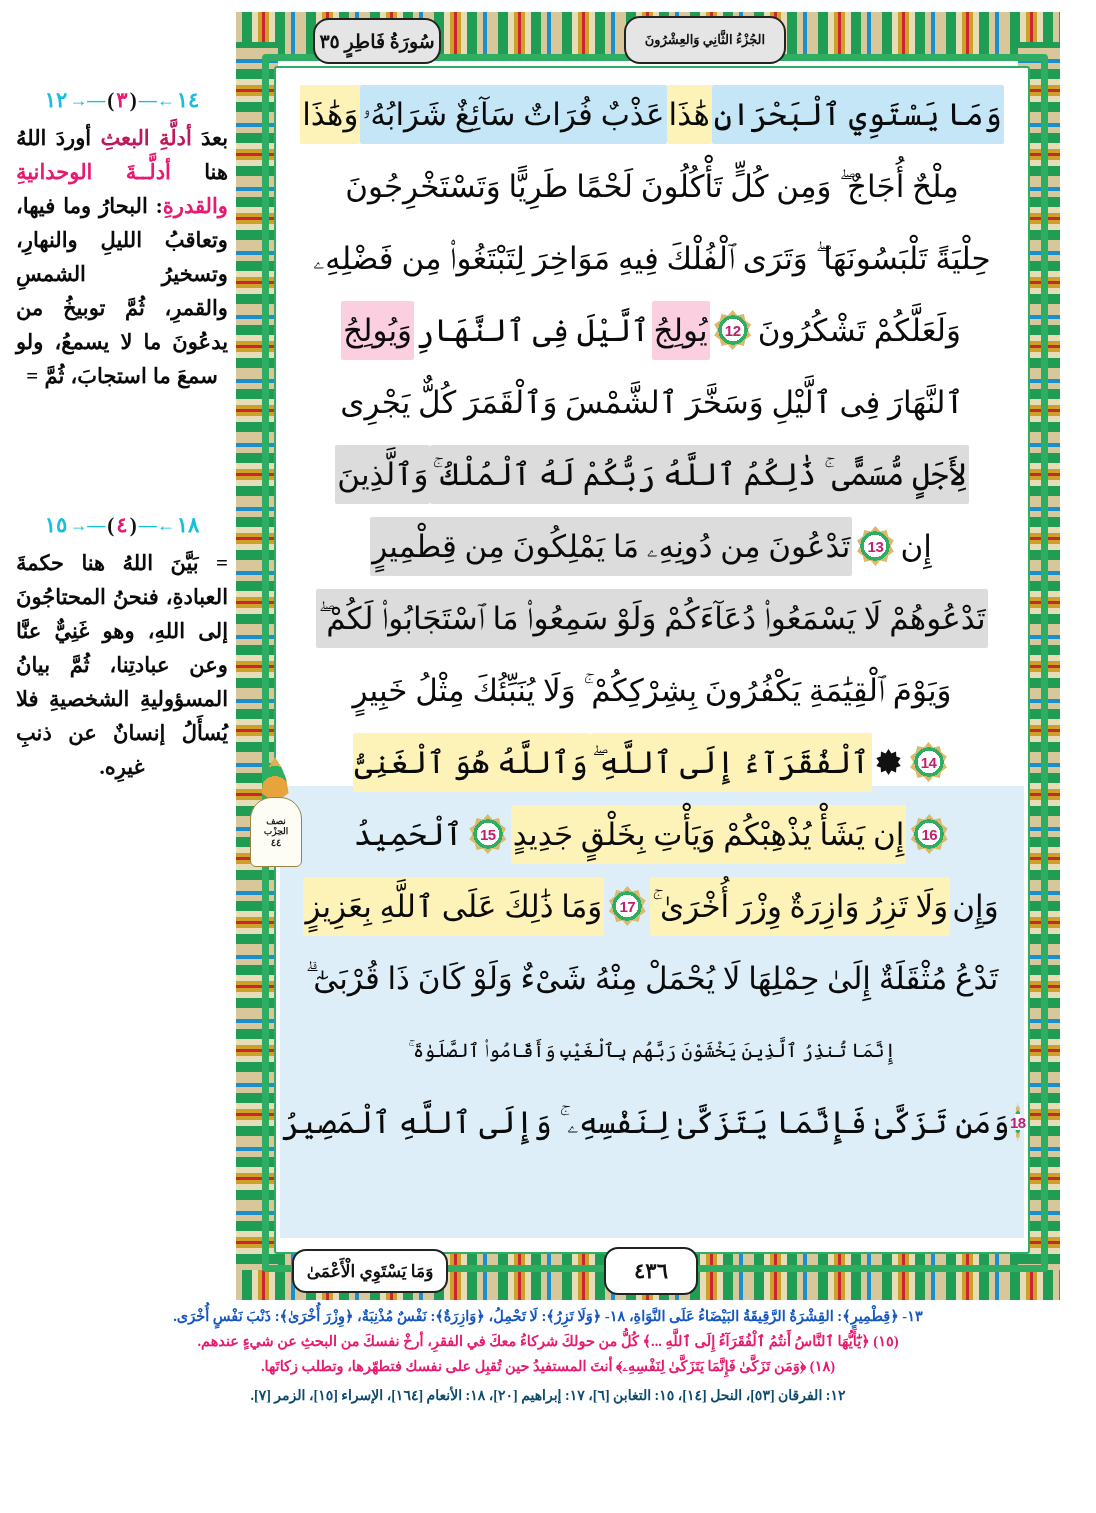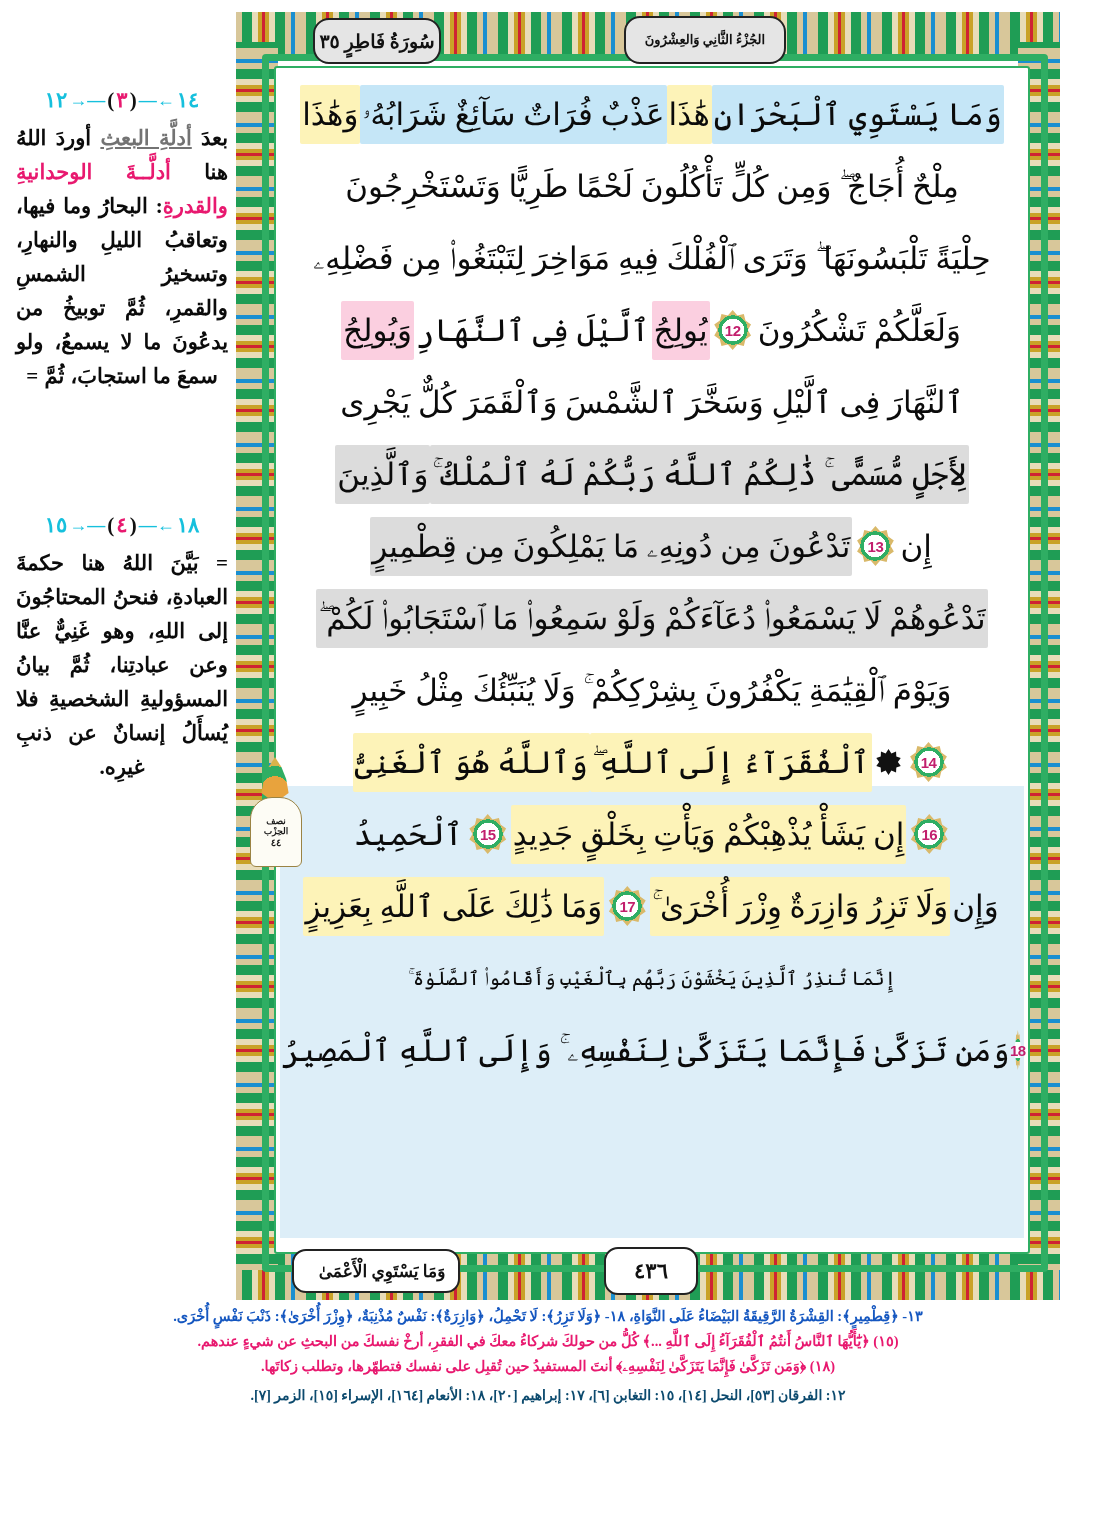--- a/index.html
+++ b/index.html
@@ -74,21 +74,21 @@
   #page-no-cartouche{
     position:absolute;left:604px;top:1247px;width:90px;height:44px;z-index:6;
     background:#fff;border:2px solid #222;border-radius:14px;
     display:flex;align-items:center;justify-content:center;
   }
   #page-no-cartouche .ctext{font-size:21px;font-weight:bold;color:#111;letter-spacing:1px;}
 
   #catchword-cartouche{
     position:absolute;left:292px;top:1249px;width:152px;height:40px;z-index:6;
     background:#fff;border:2px solid #222;border-radius:14px;
-    display:flex;align-items:center;justify-content:center;padding-left:12px;
+    display:flex;align-items:center;justify-content:center;
   }
   #catchword-cartouche .ctext{font-size:17px;font-weight:bold;color:#111;}
 
   
   #hizb-marker{
     position:absolute;left:247px;top:757px;width:56px;height:118px;z-index:7;
   }
   #hizb-dome{
     position:absolute;left:8px;top:0;width:40px;height:46px;
     background:radial-gradient(circle at 50% 72%, #e8a33d 0 36%, #2fae63 36% 62%, #d9b34a 62% 100%);
@@ -163,21 +163,21 @@
   }
   .note-range .from{color:#16c0dd;}
   .note-range .to{color:#16c0dd;}
   .note-range .mid{color:#e8196f;}
   .note-range .arrow{color:#16c0dd;font-size:18px;}
   .note-range .paren{color:#111;}
   .note-text{
     font-size:21px;line-height:1.62;font-weight:bold;color:#0b0b0b;
     text-align:justify;text-align-last:center;word-spacing:1px;
   }
-  .note-text .cyan{color:#737373;text-decoration:underline;}
+  .note-text .cyan{color:#be185d;}
   .note-text .pink{color:#e8196f;}
 
   
   #footnotes{
     position:absolute;left:16px;top:1306px;width:1064px;
     direction:rtl;
   }
   .fn-line{
     font-size:14.5px;font-weight:bold;line-height:1.5;white-space:nowrap;
     text-align:center;margin-bottom:3px;
@@ -285,20 +285,23 @@
       <span class="seg hl-none">ٱلْحَمِيدُ</span>
     </div>
     <div class="qline">
       <span class="seg hl-none">وَإِن</span>
       <span class="seg hl-yellow">وَلَا تَزِرُ وَازِرَةٌ وِزْرَ أُخْرَىٰ ۚ</span>
       <span class="ayah-marker">
         <span class="rosette"></span>
         <span class="num">17</span>
       </span>
       <span class="seg hl-yellow">وَمَا ذَٰلِكَ عَلَى ٱللَّهِ بِعَزِيزٍ</span>
+    </div>
+    <div class="qline">
+      <span class="seg hl-none">تَدْعُ مُثْقَلَةٌ إِلَىٰ حِمْلِهَا لَا يُحْمَلْ مِنْهُ شَىْءٌ وَلَوْ كَانَ ذَا قُرْبَىٰٓ ۗ</span>
     </div>
     <div class="qline" style="font-size: 19px;">
       <span class="seg hl-none">إِنَّمَا تُنذِرُ ٱلَّذِينَ يَخْشَوْنَ رَبَّهُم بِٱلْغَيْبِ وَأَقَامُوا۟ ٱلصَّلَوٰةَ ۚ</span>
     </div>
     <div class="qline">
       <span class="ayah-marker">
         <span class="rosette"></span>
         <span class="num">18</span>
       </span>
       <span class="seg hl-none">وَمَن تَزَكَّىٰ فَإِنَّمَا يَتَزَكَّىٰ لِنَفْسِهِۦ ۚ وَإِلَى ٱللَّهِ ٱلْمَصِيرُ</span>

